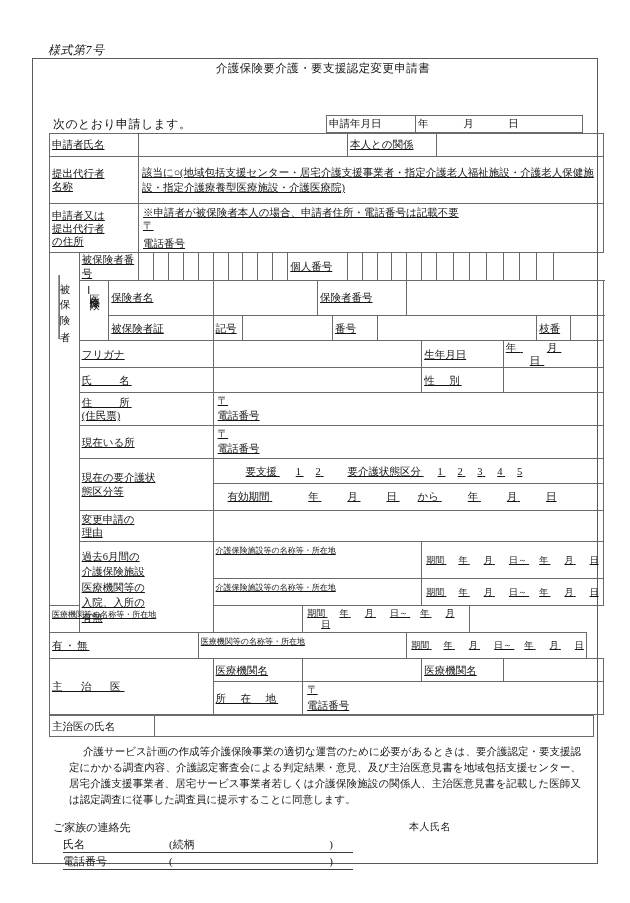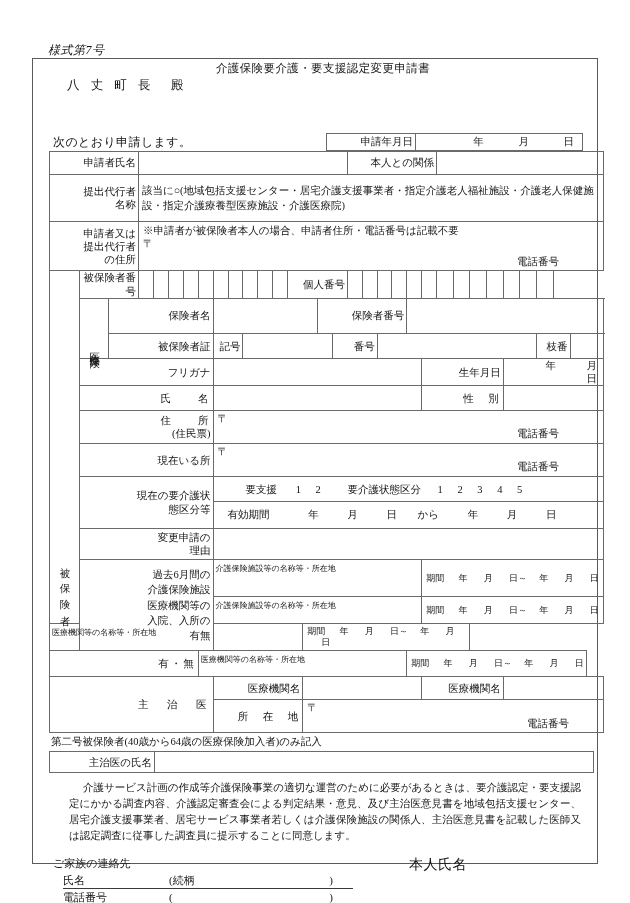--- a/index.html
+++ b/index.html
@@ -44,73 +44,72 @@
 
   
   table{border-collapse:collapse;table-layout:fixed;}
   td{
     border:1px solid #6a6a6a;
     font-size:10.5px;
     padding:0 2px;
     vertical-align:middle;
     line-height:1.25;
   }
-  .c{text-align:right;}
+  .c{text-align:left;}
   .l{text-align:left;}
   .r{text-align:right;}
   .sp2{letter-spacing:2px;}
   .sp4{letter-spacing:4px;}
   .sp6{letter-spacing:6px;}
   .tiny{font-size:8px;}
   .sm{font-size:9px;}
   .vert{
     writing-mode:vertical-rl;
     text-orientation:upright;
     letter-spacing:16px;
     font-size:10.5px;
     line-height:1;
   }
 
   
   .applydate{position:absolute;right:0;top:-1px;width:246px;}
   .applydate td{height:16px;}
 
   
-  .main{width:534px;margin-top:0px;}
+  .main{width:534px;margin-top:0px;text-decoration:underline;}
 
   
   .gridcell{width:13px;}
 
   .note-2nd{
     font-size:10.5px;margin:2px 0 2px 2px;letter-spacing:0px;
   }
 
   .consent{
     font-size:10.5px;line-height:1.5;text-align:justify;
     margin:7px 2px 0 20px;text-indent:14px;
   }
 
   .footer{position:relative;margin-top:13px;height:60px;}
   .fcontact{position:absolute;left:4px;top:0;font-size:11px;}
-  .selfname{position:absolute;left:360px;top:0;font-size:14px;letter-spacing:.5px;}
+  .selfname{position:absolute;left:360px;top:0;font-size:10px;letter-spacing:.5px;}
   .ftab{position:absolute;left:14px;top:16px;width:290px;}
   .ftab td{border:none;border-bottom:1px solid #3a3a3a;height:16px;font-size:11px;padding:0;}
 </style>
 </head>
 <body>
 
 <div class="page">
 
   <div class="form-no">様式第7号</div>
 
   <div class="frame">
     <div class="inner">
 
       <div class="title">介護保険要介護・要支援認定変更申請書</div>
-      <div class="addressee">八 丈 町 長　殿</div>
 
       <div class="lead-row">
         <div class="lead">次のとおり申請します。</div>
         <table class="applydate">
           <tbody>
               <tr>
             <td class="c" style="width:84px">申請年月日</td>
             <td class="c" style="width:162px">
               <span class="sp6">年</span>
               <span class="sp6" style="margin-left:26px">月</span>
@@ -355,21 +354,20 @@
         <tr>
           <td colspan="6" class="c sp2" style="height:32px">所　在　地</td>
           <td colspan="19" class="l" style="padding:1px 4px;vertical-align:top">
             <div>〒</div>
             <div class="c" style="margin-top:2px;padding-right:30px">電話番号</div>
           </td>
         </tr>
       </tbody>
         </table>
 
-      <div class="note-2nd">第二号被保険者(40歳から64歳の医療保険加入者)のみ記入</div>
 
       <table style="width:534px">
         <tbody>
             <tr>
           <td class="c" style="width:100px;height:20px">主治医の氏名</td>
           <td style="width:434px"></td>
         </tr>
       </tbody>
         </table>
 

